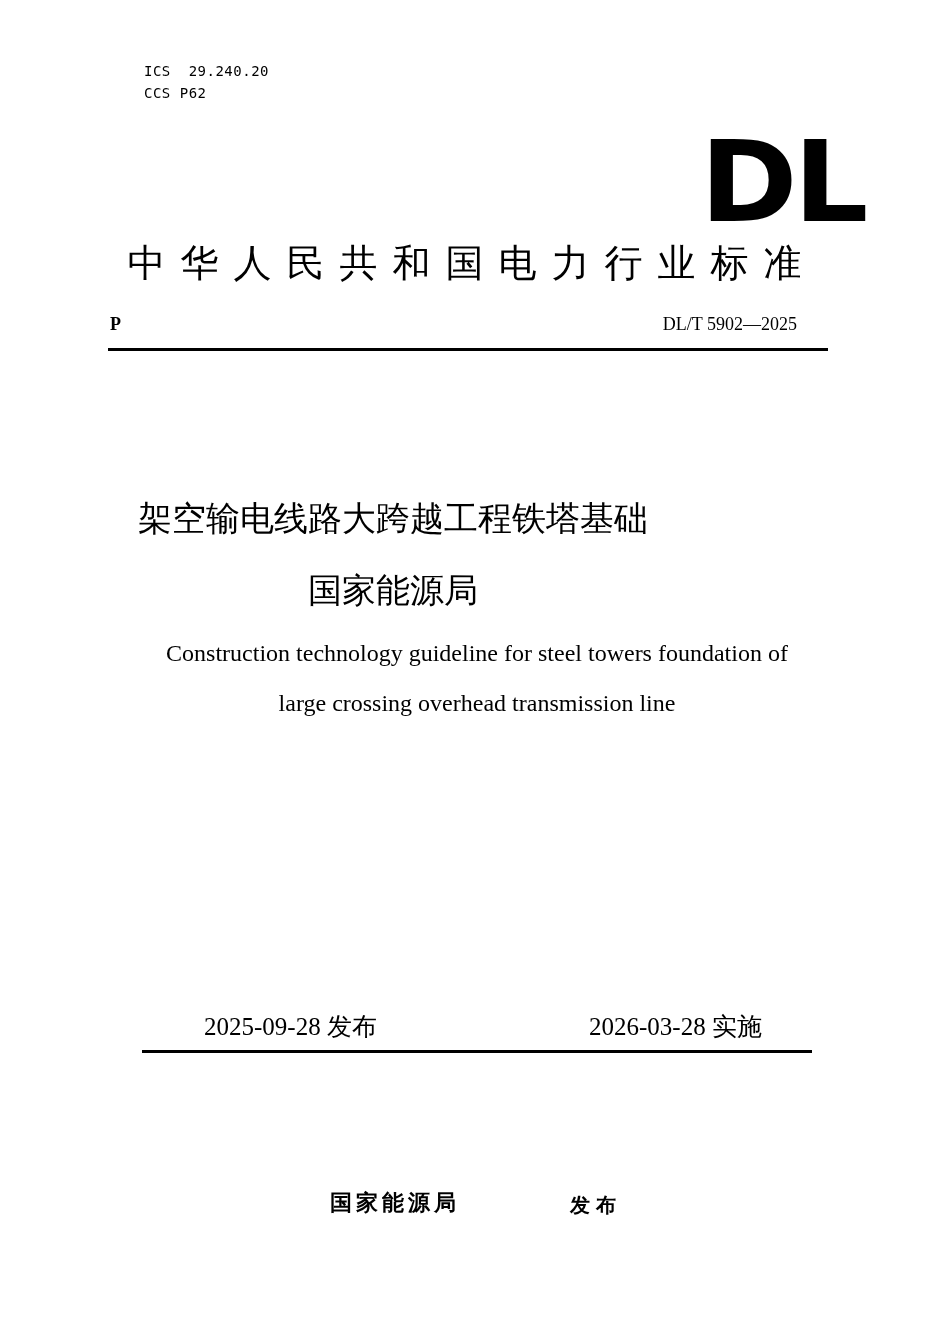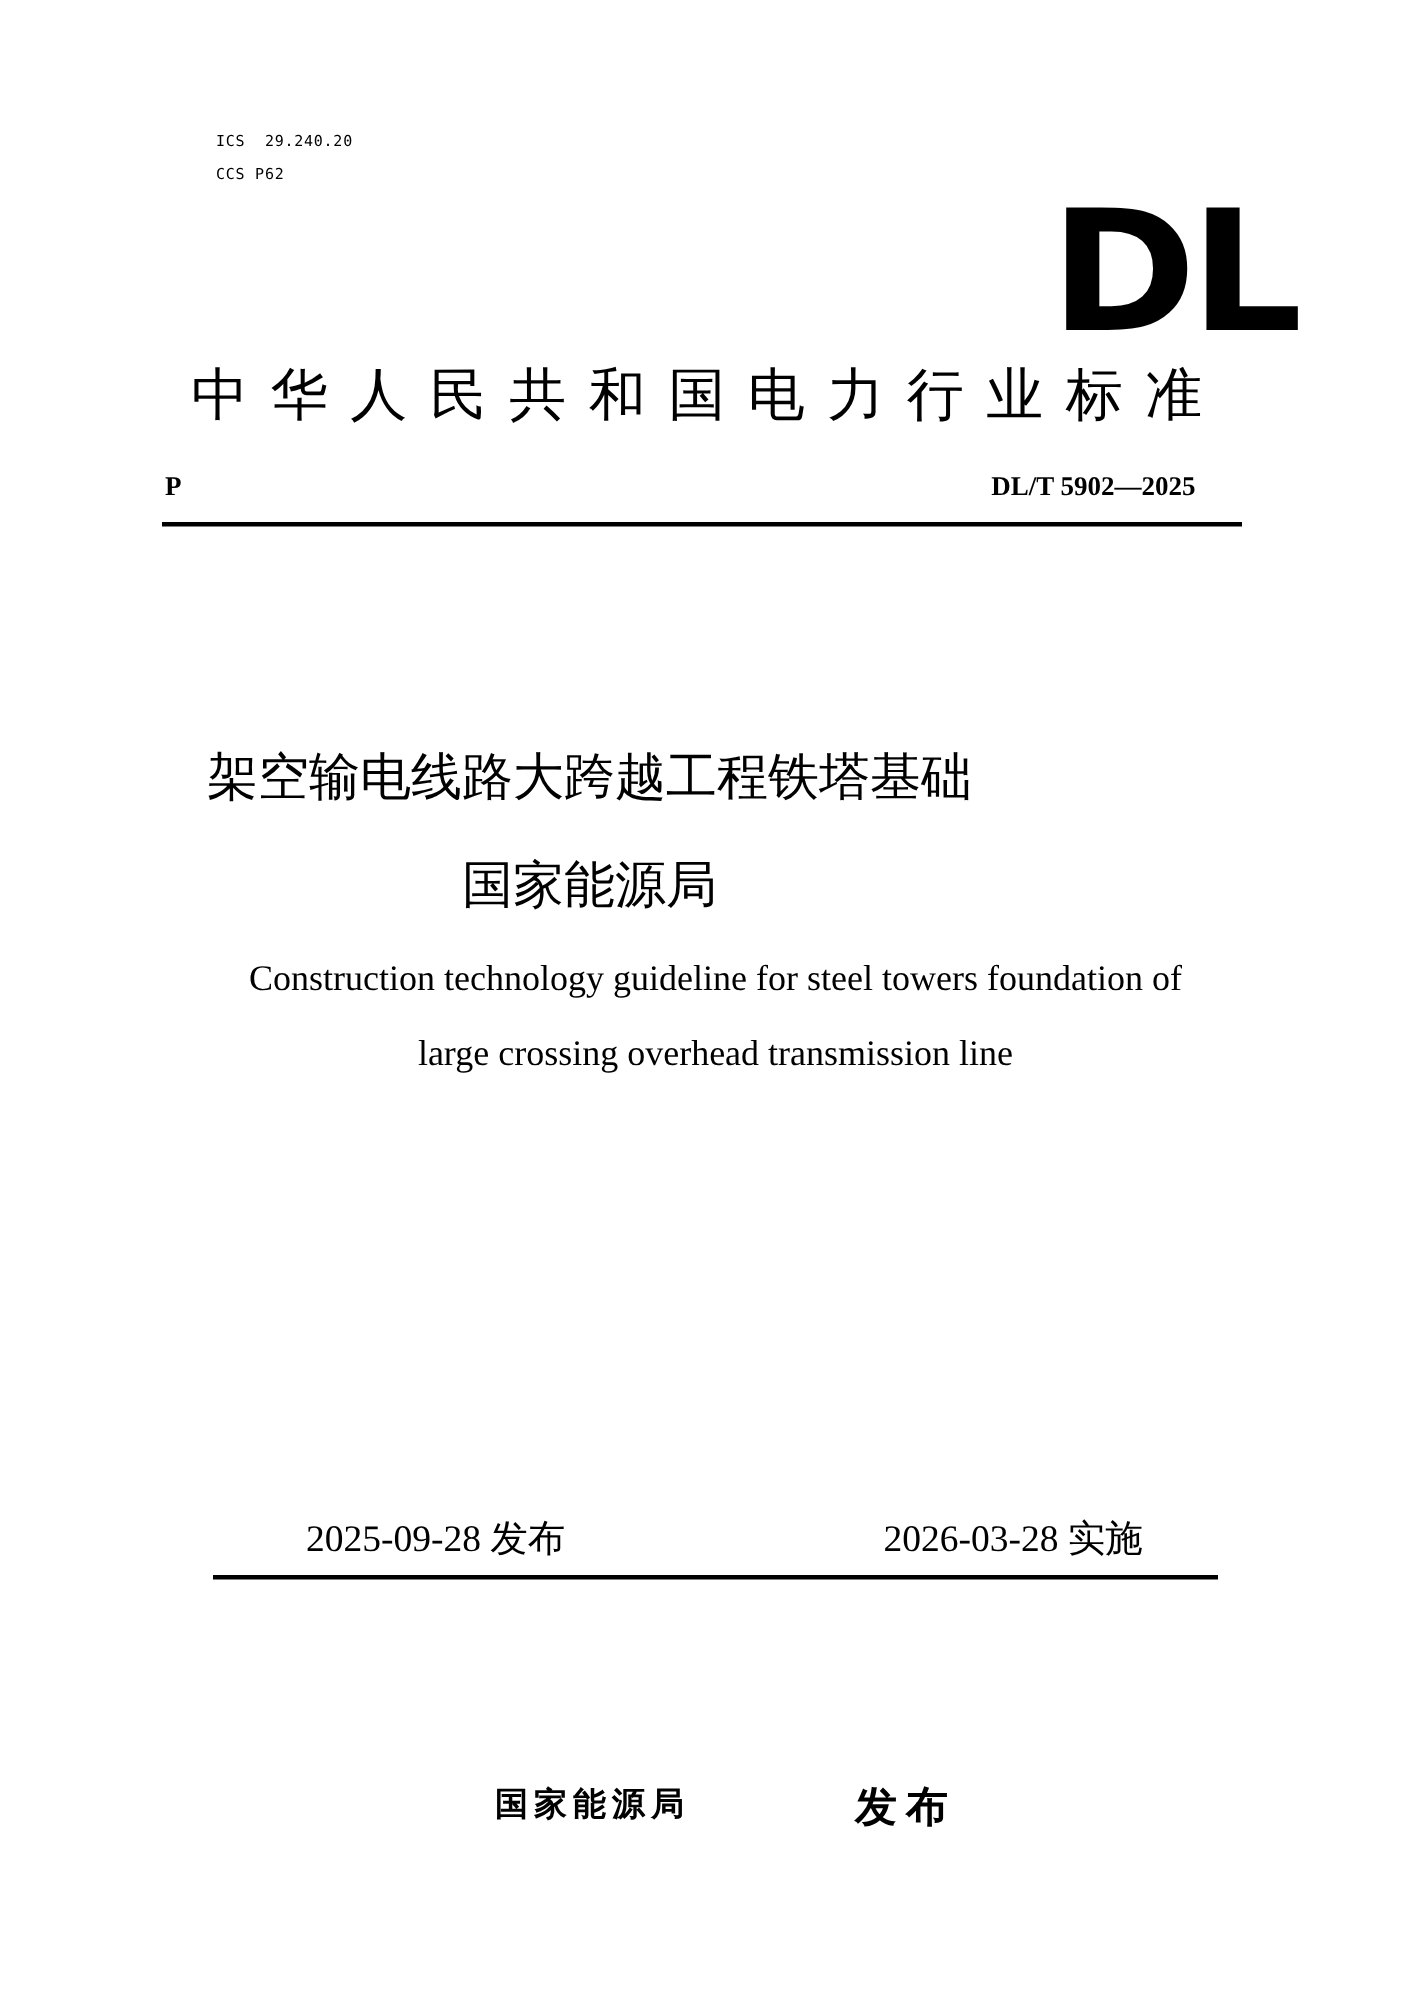--- a/index.html
+++ b/index.html
@@ -1,35 +1,35 @@
 <!DOCTYPE html>
 <html><head>
   <meta charset="utf-8">
   <style>
     html, body { margin: 0; padding: 0; background: #ffffff; }
     body { width: 950px; height: 1343px; position: relative; overflow: hidden; color: #000; }
     .abs { position: absolute; }
-    .ics { left: 144px; top: 84px; font-family: "DejaVu Sans Mono", monospace; font-size: 10px; line-height: 22px; letter-spacing: 0.5px; }
+    .ics { left: 144px; top: 60px; font-family: "DejaVu Sans Mono", monospace; font-size: 14px; line-height: 22px; letter-spacing: 0.5px; }
     .dl-logo { left: 700px; top: 132px; font-family: "DejaVu Sans", sans-serif; font-weight: bold; font-size: 112px; line-height: 100px; letter-spacing: -4px; transform: scaleX(1.05); transform-origin: left top; }
     .std-title { left: 112px; top: 238px; width: 720px; font-family: "DejaVu Sans", sans-serif; font-size: 38px; line-height: 50px; letter-spacing: 15px; white-space: nowrap; text-align: center; }
     .cat { left: 110px; top: 314px; font-family: "Liberation Serif", serif; font-weight: bold; font-size: 18px; }
-    .std-no { right: 153px; top: 314px; font-family: "Liberation Serif", serif; font-weight: bold; font-size: 18px; margin-left: 20px; }
+    .std-no { right: 153px; top: 314px; font-family: "Liberation Serif", serif; font-weight: normal; font-size: 18px; margin-left: 20px; }
     .rule1 { left: 108px; top: 348px; width: 720px; height: 3px; background: #000; }
     .title-cn { left: 0; width: 786px; text-align: center; font-family: "DejaVu Serif", serif; font-size: 34px; line-height: 40px; }
     .t1 { top: 498px; }
     .t2 { top: 570px; }
     .title-en { left: 0; width: 954px; text-align: center; font-family: "Liberation Serif", serif; font-size: 24px; line-height: 30px; }
     .e1 { top: 638px; }
     .e2 { top: 688px; }
     .date { top: 1014px; font-family: "Liberation Serif", serif; font-size: 25px; line-height: 26px; }
     .d1 { left: 204px; }
     .d2 { left: 589px; }
     .rule2 { left: 142px; top: 1050px; width: 670px; height: 3px; background: #000; }
     .publisher { left: 330px; top: 1190px; font-family: Liberation Mono, monospace; font-weight: bold; font-size: 22px; line-height: 30px; letter-spacing: 4px; }
-    .publish-action { left: 570px; top: 1190px; font-family: "DejaVu Sans", sans-serif; font-weight: bold; font-size: 28px; line-height: 30px; letter-spacing: 6px; }
+    .publish-action { left: 570px; top: 1190px; font-family: "DejaVu Sans", sans-serif; font-weight: bold; font-size: 20px; line-height: 30px; letter-spacing: 6px; }
   </style>
 </head>
 <body>
 
 <div class="abs ics">
   <div style="white-space:pre;">ICS  29.240.20</div>
   <div>CCS P62</div>
 </div>
 
 <div class="abs dl-logo">DL</div>

